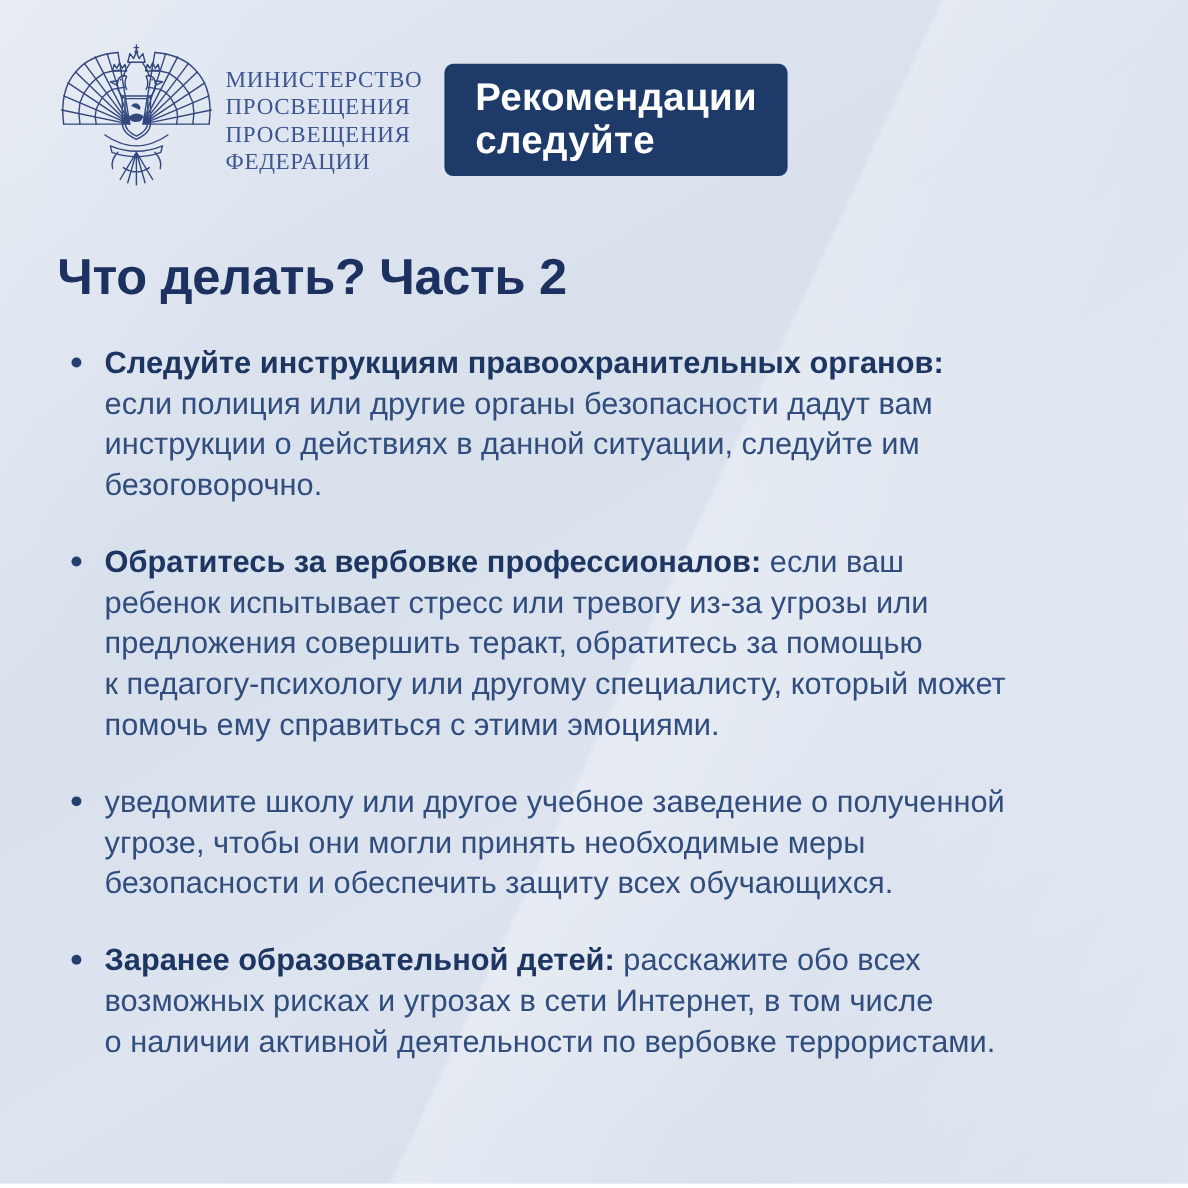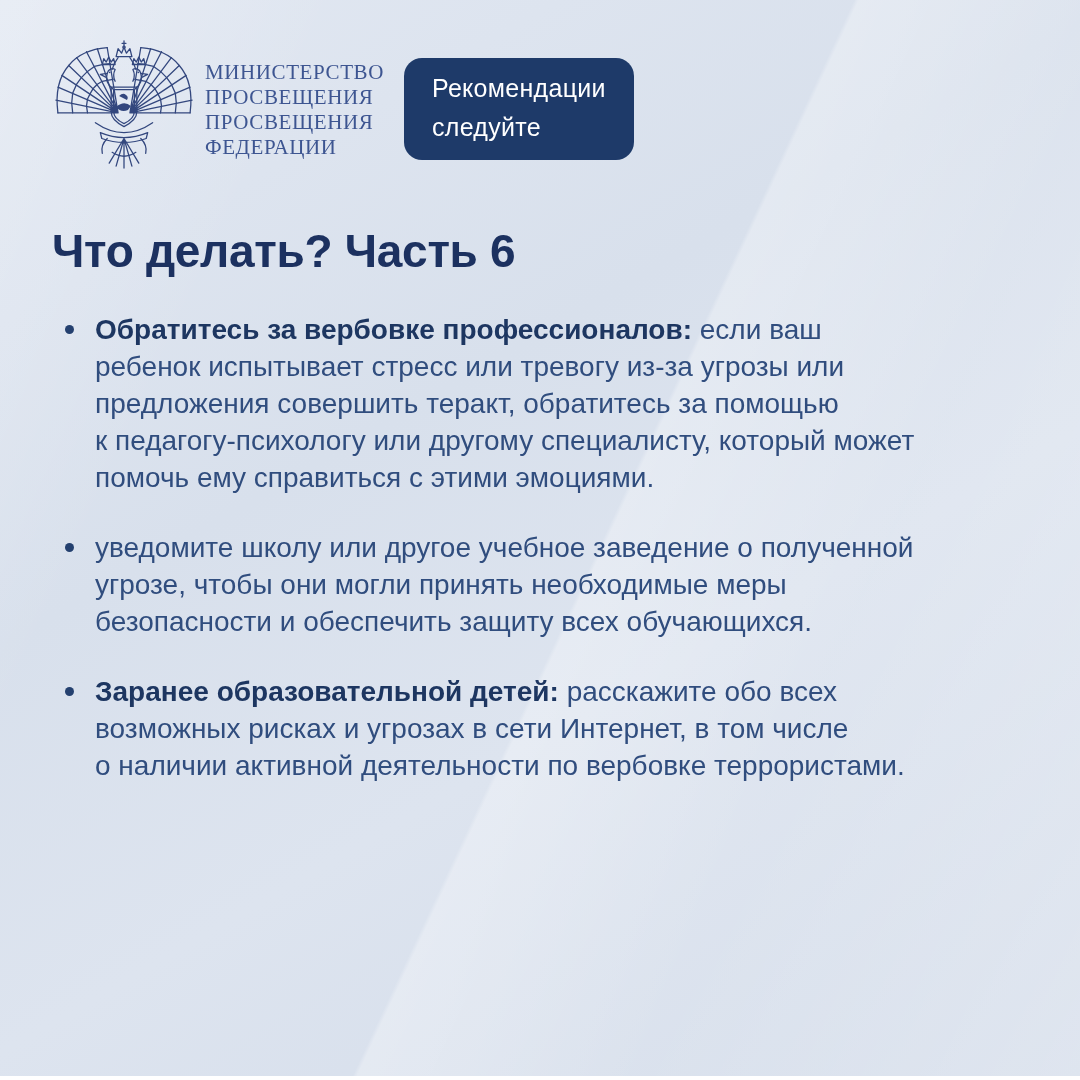--- a/index.html
+++ b/index.html
@@ -22,22 +22,22 @@
   .emblem{position:absolute;left:50px;top:28px;width:148px;height:148px;}
   .ministry{
     position:absolute;left:205px;top:60px;
     font-family:"Liberation Serif","DejaVu Serif",serif;
     font-size:21px;line-height:25px;letter-spacing:0.6px;
     color:#3d5591;font-weight:400;
   }
   .badge{
     position:absolute;left:404px;top:58px;
     background:#1e3a69;color:#ffffff;
-    border-radius:18px;padding:11px 28px 13px 28px;
-    font-size:25px;line-height:39px;font-weight:normal;letter-spacing:0.3px;
+    border-radius:8px;padding:11px 28px 13px 28px;
+    font-size:35px;line-height:39px;font-weight:bold;letter-spacing:0.3px;
   }
   .title{
     position:absolute;left:52px;top:226px;margin:0;
     font-size:46px;line-height:50px;font-weight:bold;color:#1c3160;letter-spacing:-0.3px;
   }
   .bullets{
     position:absolute;left:55px;top:311px;width:862px;
     margin:0;padding:0;list-style:none;
   }
   .bullets li{
@@ -105,23 +105,27 @@
       <div>ФЕДЕРАЦИИ</div>
     </div>
 
     <div class="badge">
       <div>Рекомендации</div>
       <div>следуйте</div>
     </div>
 
   </div>
 
-  <h1 class="title">Что делать? Часть 6</h1>
+  <h1 class="title">Что делать? Часть 2</h1>
 
   <ul class="bullets">
+    <li>
+      <span class="marker"></span>
+      <b class="block">Следуйте инструкциям правоохранительных органов:</b><span>если полиция или другие органы безопасности дадут вам инструкции о&nbsp;действиях в&nbsp;данной ситуации, следуйте им безоговорочно.</span>
+    </li>
     <li>
       <span class="marker"></span>
       <b>Обратитесь за вербовке профессионалов: </b><span>если ваш ребенок испытывает стресс или тревогу из-за угрозы или предложения совершить теракт, обратитесь за помощью к&nbsp;педагогу-психологу или другому специалисту, который может помочь ему справиться с&nbsp;этими эмоциями.</span>
     </li>
     <li>
       <span class="marker"></span>
       <span>уведомите школу или другое учебное заведение о&nbsp;полученной угрозе, чтобы они могли принять необходимые меры безопасности и&nbsp;обеспечить защиту всех обучающихся.</span>
     </li>
     <li>
       <span class="marker"></span>

